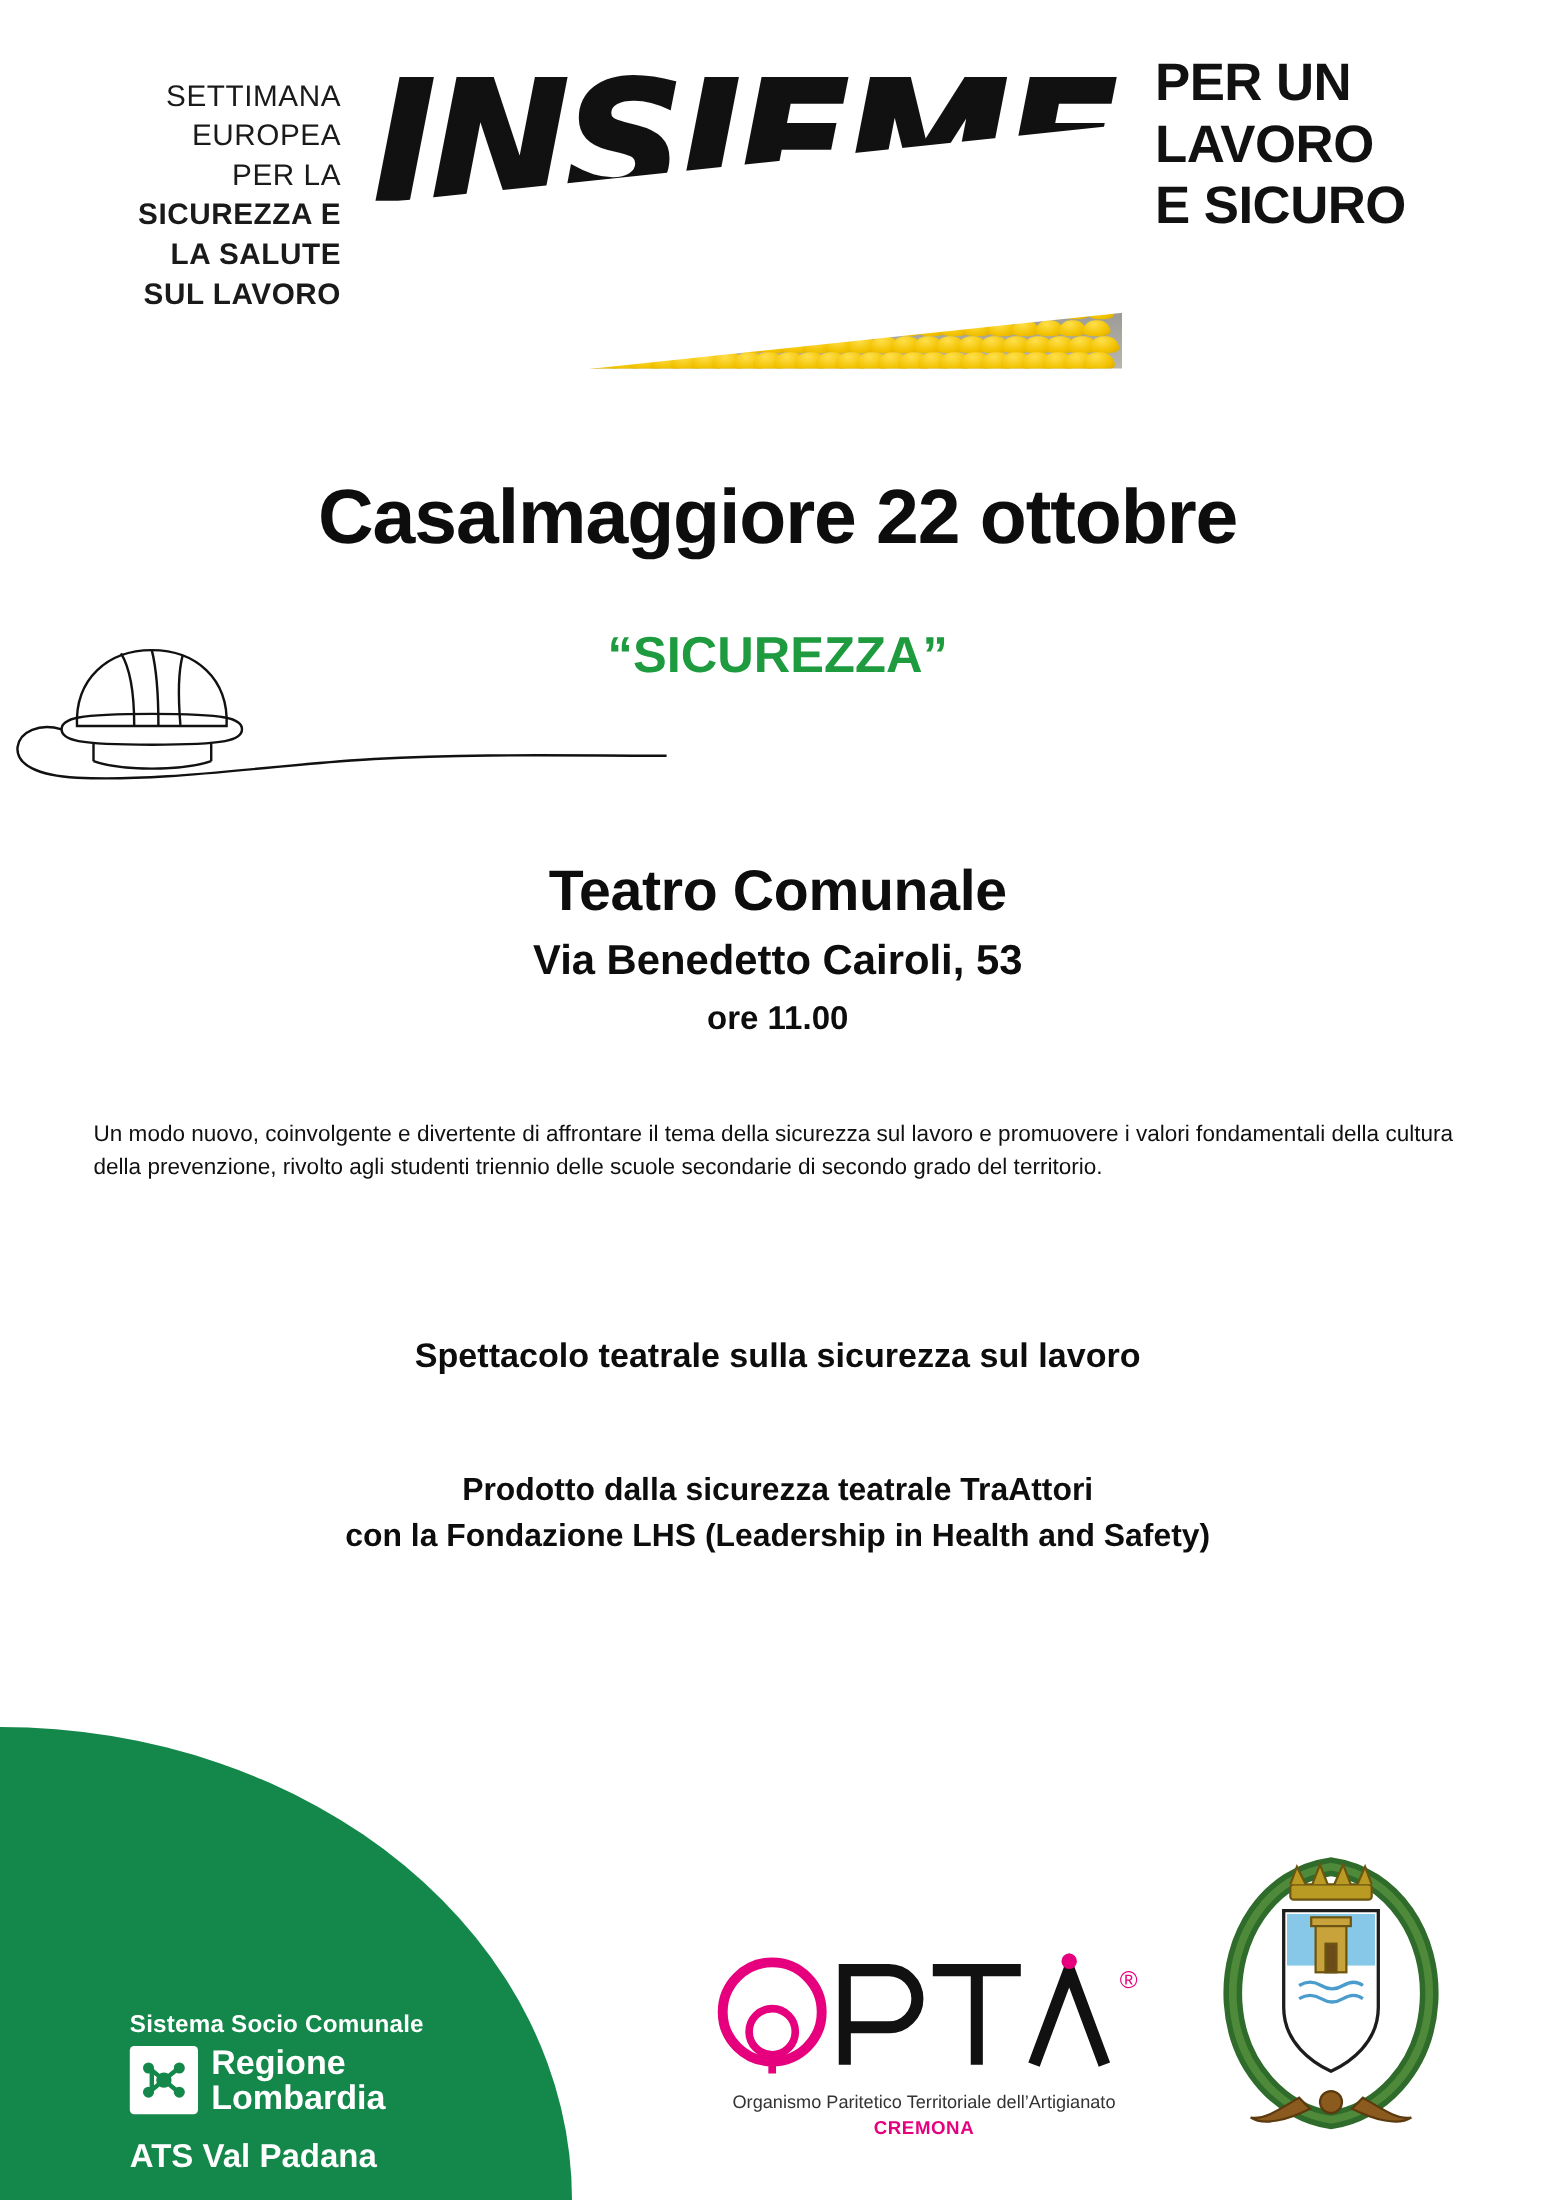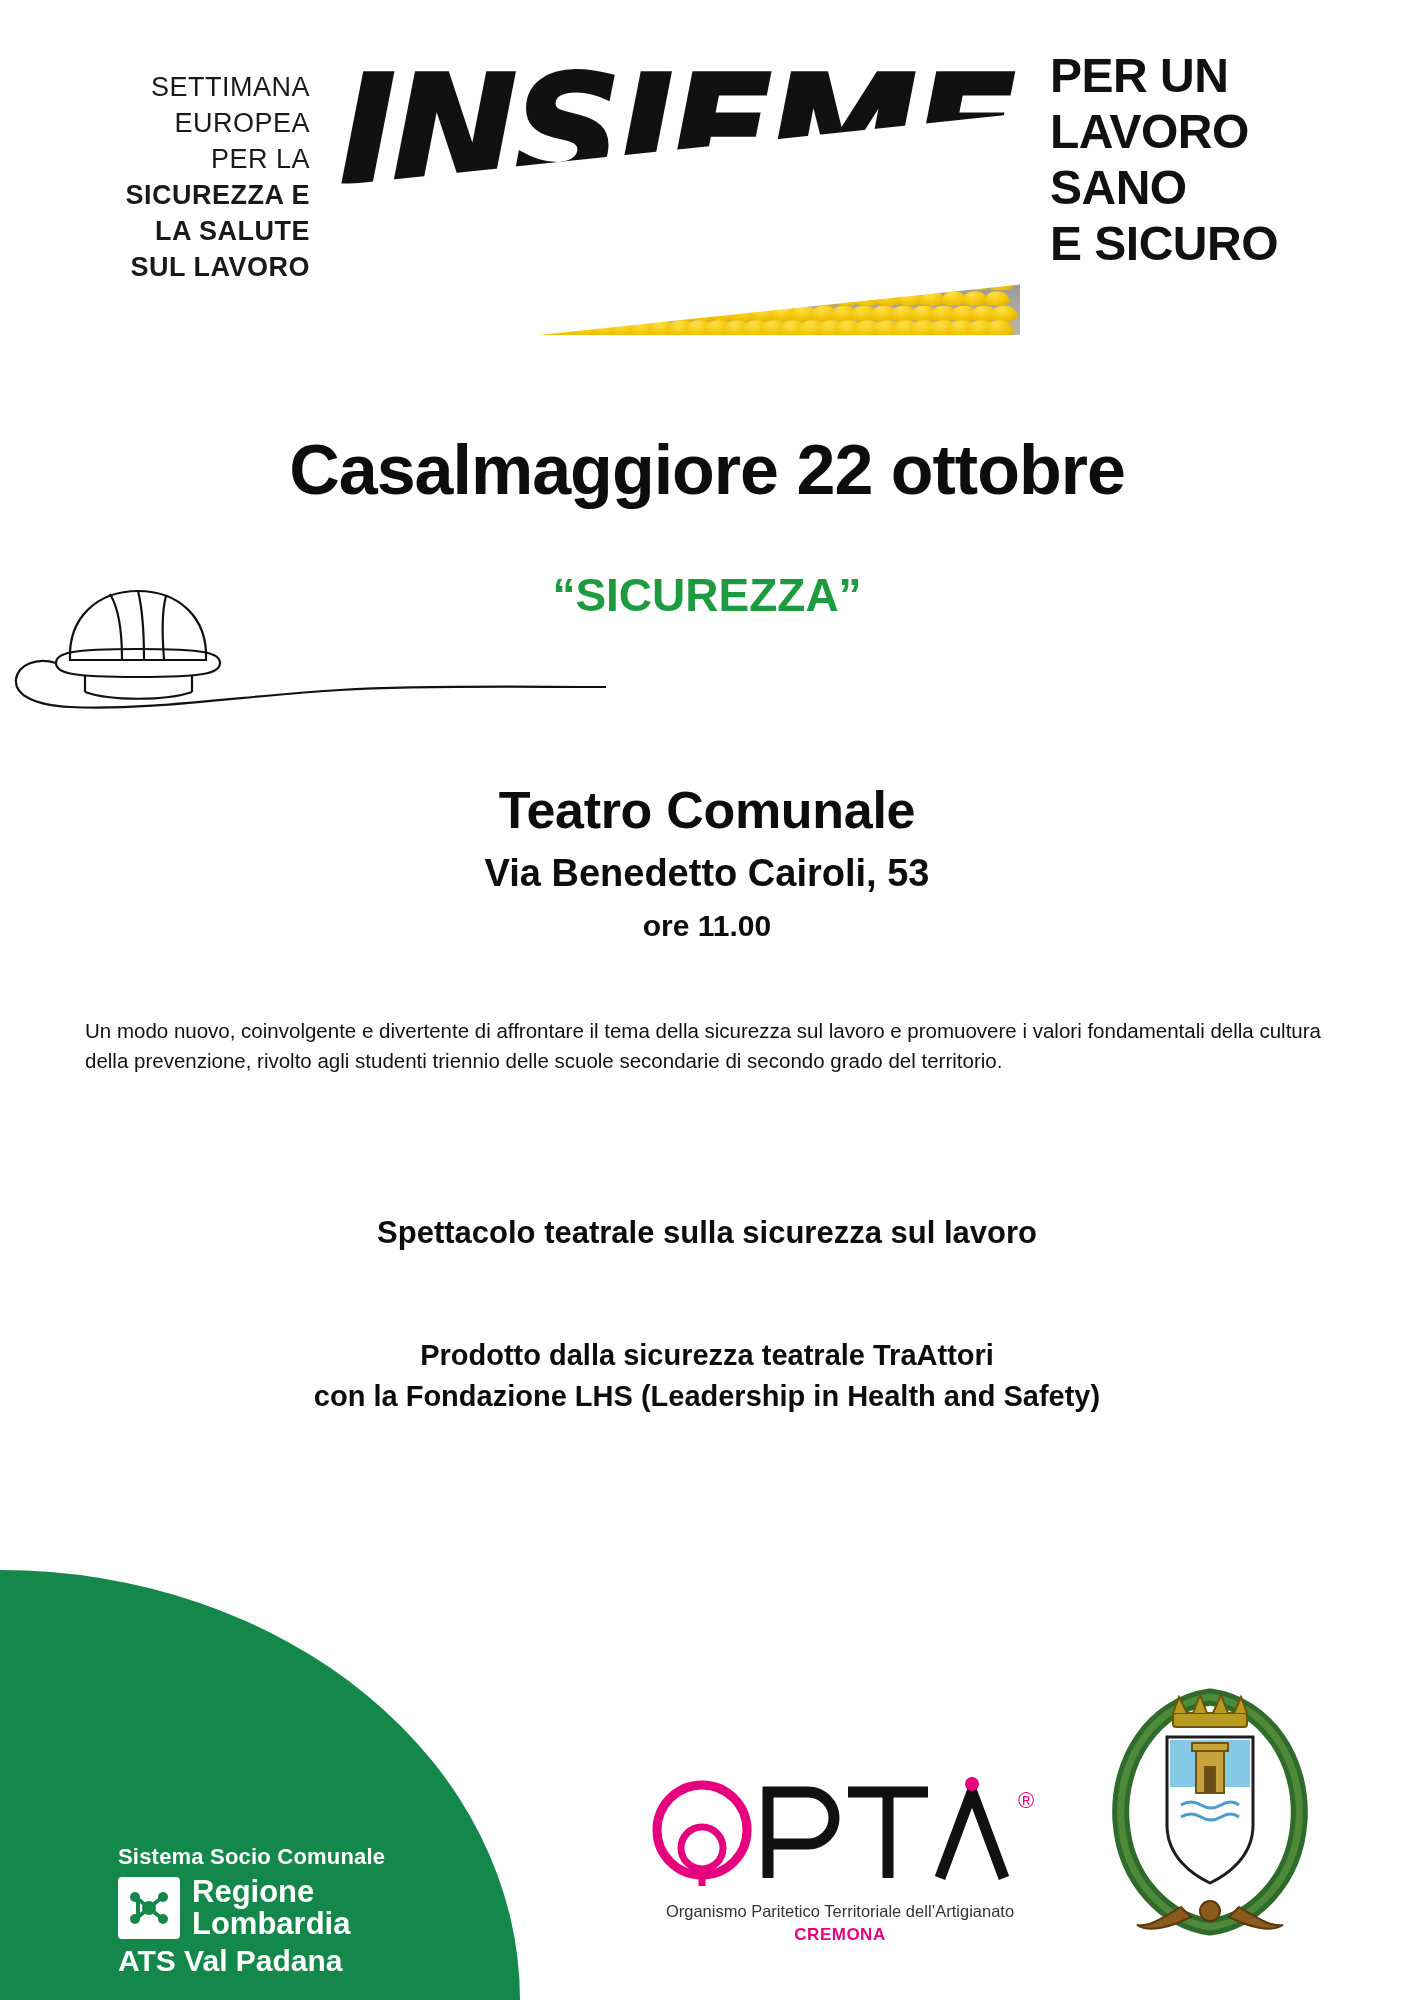--- a/index.html
+++ b/index.html
@@ -228,21 +228,21 @@
     border-radius: 4px;
     position: relative;
     flex: 0 0 auto;
   }
   .reg-name {
     font-size: 31px;
     font-weight: bold;
     line-height: 1.05;
   }
   .ats-text {
-    margin-top: 3px;
+    margin-top: 20px;
     font-size: 30px;
     font-weight: bold;
   }
 
   .opta-logo {
     position: absolute;
     left: 640px;
     bottom: 55px;
     width: 400px;
     text-align: center;
@@ -501,21 +501,20 @@
         <div class="hat" style="left: 567.5px; top: 126px; transform: scale(1.11);"></div>
         <div class="hat" style="left: 586.25px; top: 126px; transform: scale(1.11);"></div>
       </div>
     <div class="insieme-mask"></div>
     <div class="insieme-text">INSIEME</div>
   </div>
 
   <div class="insieme-block">
     <div>PER UN</div>
     <div>LAVORO</div>
-    <div>SANO</div>
     <div>E SICURO</div>
   </div>
 </div>
 
 <div class="title-main">Casalmaggiore 22 ottobre</div>
 <div class="title-sub">“SICUREZZA”</div>
 
 <div class="helmet-draw">
   <svg viewBox="0 0 600 190" width="600" height="190" fill="none" stroke="#111" stroke-width="2.2">
     <path d="M60 115 C58 72 88 46 128 46 C168 46 198 72 196 115 Z"></path>

